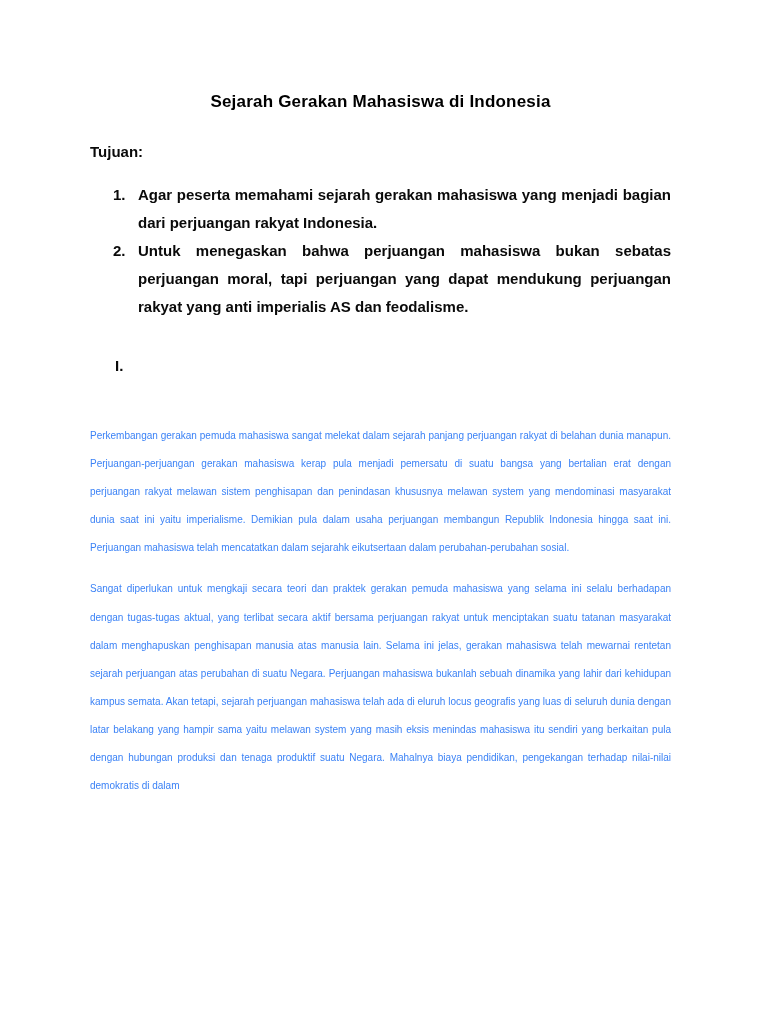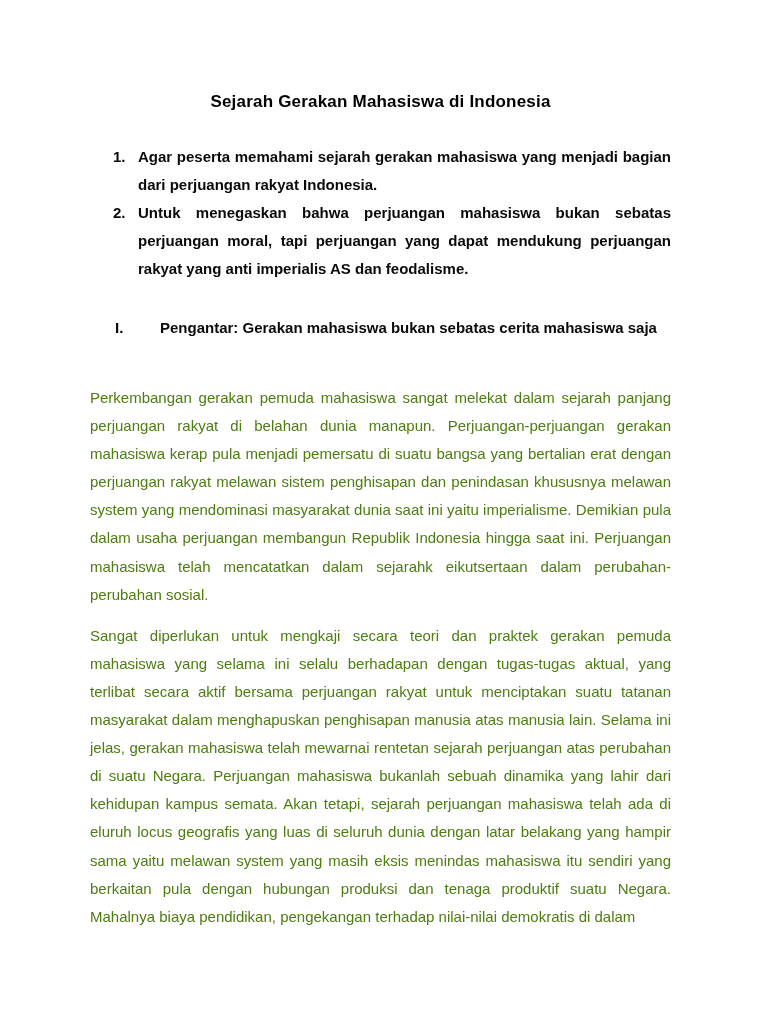--- a/index.html
+++ b/index.html
@@ -66,53 +66,53 @@
   }
   .section-heading .numeral {
     width: 45px;
     flex: 0 0 45px;
   }
   .section-heading .heading-text {
     flex: 1;
   }
   .body-para {
     margin: 0;
-    font-size: 15px;
+    font-size: 10px;
     line-height: 28.1px;
-    color: #4d7c0f;
+    color: #3b82f6;
     text-align: justify;
   }
   .body-para.first {
     margin-top: 47px;
   }
   .body-para.second {
     margin-top: 13px;
   }
 </style>
 </head>
 <body>
 
 <div class="page">
 
   <h1 class="doc-title">Sejarah Gerakan Mahasiswa di Indonesia</h1>
 
+  <p class="tujuan-label">Tujuan:</p>
 
   <ol class="objectives">
     <li class="objective">
       <span class="num">1.</span>
       <span class="obj-text">Agar peserta memahami sejarah gerakan mahasiswa yang menjadi bagian dari perjuangan rakyat Indonesia.</span>
     </li>
     <li class="objective">
       <span class="num">2.</span>
       <span class="obj-text">Untuk menegaskan bahwa perjuangan mahasiswa bukan sebatas perjuangan moral, tapi perjuangan yang dapat mendukung perjuangan rakyat yang anti imperialis AS dan feodalisme.</span>
     </li>
   </ol>
 
   <div class="section-heading">
     <span class="numeral">I.</span>
-    <span class="heading-text">Pengantar:  Gerakan mahasiswa bukan sebatas cerita mahasiswa saja</span>
   </div>
 
   <p class="body-para first">Perkembangan gerakan pemuda mahasiswa sangat melekat dalam sejarah panjang perjuangan rakyat di belahan dunia manapun. Perjuangan-perjuangan gerakan mahasiswa kerap pula menjadi pemersatu di suatu bangsa yang bertalian erat dengan perjuangan rakyat melawan sistem penghisapan dan penindasan khususnya melawan system yang mendominasi masyarakat dunia saat ini yaitu imperialisme.  Demikian pula dalam usaha perjuangan membangun Republik Indonesia hingga saat ini. Perjuangan mahasiswa telah mencatatkan dalam sejarahk eikutsertaan dalam perubahan-perubahan sosial.</p>
 
   <p class="body-para second">Sangat diperlukan untuk mengkaji secara teori dan praktek gerakan pemuda mahasiswa yang selama ini selalu berhadapan dengan tugas-tugas aktual, yang terlibat secara aktif bersama perjuangan rakyat untuk menciptakan suatu tatanan masyarakat dalam  menghapuskan penghisapan manusia atas manusia lain. Selama  ini jelas, gerakan mahasiswa telah mewarnai rentetan sejarah perjuangan atas perubahan di suatu Negara. Perjuangan mahasiswa bukanlah sebuah dinamika yang lahir dari kehidupan kampus semata. Akan tetapi, sejarah perjuangan mahasiswa telah ada di eluruh locus geografis yang luas di seluruh dunia dengan latar belakang yang hampir sama yaitu melawan system yang masih eksis  menindas mahasiswa itu sendiri yang berkaitan pula dengan hubungan produksi dan tenaga produktif suatu Negara. Mahalnya biaya pendidikan, pengekangan terhadap nilai-nilai demokratis di dalam</p>
 
 </div>
 
 </body></html>

